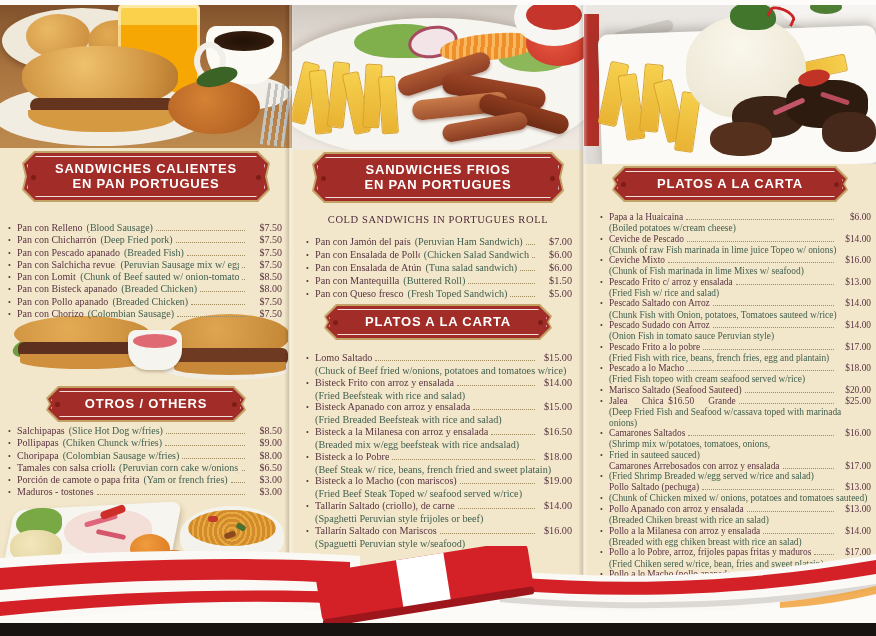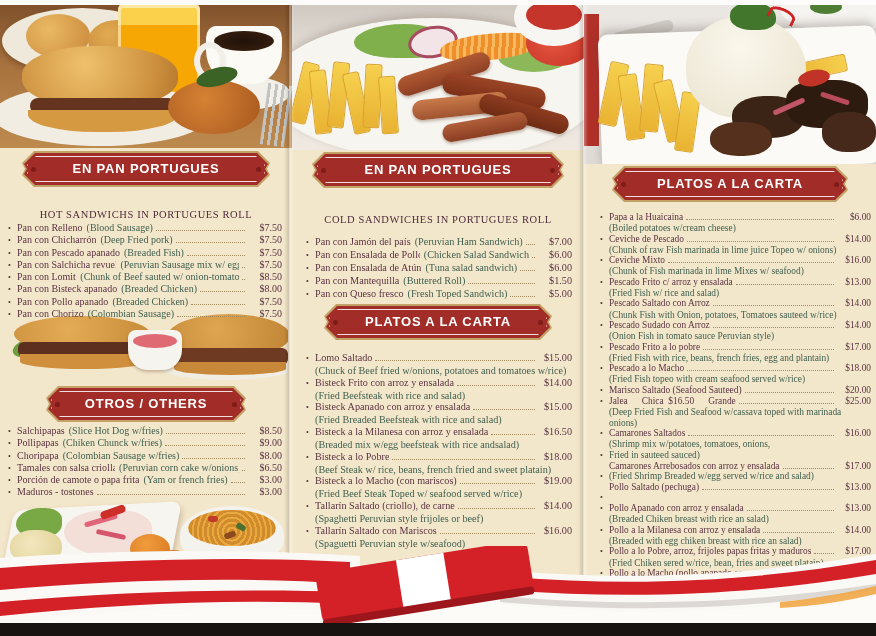--- a/index.html
+++ b/index.html
@@ -181,27 +181,27 @@
       <div class="bunBot"></div>
       <div class="patty"></div>
       <div class="greens"></div>
       <div class="fork"></div>
     </div>
 
     <div class="plaque-wrap" style="top:151px;left:22px;width:248px;">
       <div class="plaque-outer">
           <div class="plaque">
             <div class="plaque-in">
+        <div>SANDWICHES CALIENTES</div>
         <div>EN PAN PORTUGUES</div>
       </div>
           </div>
         </div>
     </div>
 
-    <div class="subtitle" style="top:209px;">HOT SANDWICHS IN PORTUGUES ROLL</div>
 
     <div class="list listA" style="top:222px;">
 
         <div class="mrow">
           <span class="bullet">•</span>
           <span class="nm">Pan con Relleno</span>
           <span class="tr">(Blood Sausage)</span>
           <span class="leader"></span>
           <span class="pr">$7.50</span>
         </div>
@@ -381,27 +381,28 @@
       <div class="saus ms5"></div>
       <div class="mSauce">
           <div class="mSauceIn"></div>
         </div>
     </div>
 
     <div class="plaque-wrap" style="top:152px;left:20px;width:252px;">
       <div class="plaque-outer">
           <div class="plaque">
             <div class="plaque-in">
+        <div>SANDWICHES FRIOS</div>
         <div>EN PAN PORTUGUES</div>
       </div>
           </div>
         </div>
     </div>
 
-    <div class="subtitle" style="top:214px;">COLD SANDWICHES IN PORTUGUES ROLL</div>
+    <div class="subtitle" style="top:214px;">COLD SANDWICHS IN PORTUGUES ROLL</div>
 
     <div class="list listM" style="top:236px;">
 
         <div class="mrow">
           <span class="bullet">•</span>
           <span class="nm">Pan con Jamón del país</span>
           <span class="tr">(Peruvian Ham Sandwich)</span>
           <span class="leader"></span>
           <span class="pr">$7.00</span>
         </div>
@@ -732,20 +733,21 @@
             <span class="leader"></span>
             <span class="pr">$13.00</span>
           </div>
 
         </div>
 
         <div>
           <div class="mrow">
             <span class="bullet">•</span>
 
+            <span class="note">(Chunk of Chicken mixed w/ onions, potatoes and tomatoes sauteed)</span>
 
           </div>
 
         </div>
 
         <div>
           <div class="mrow">
             <span class="bullet">•</span>
             <span class="nm">Pollo Apanado con arroz y ensalada</span>
 

